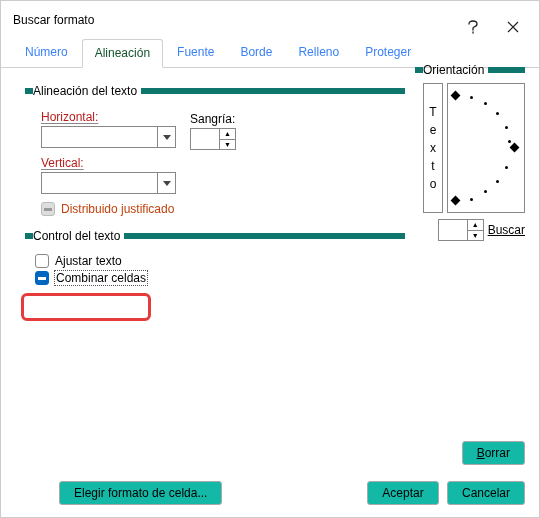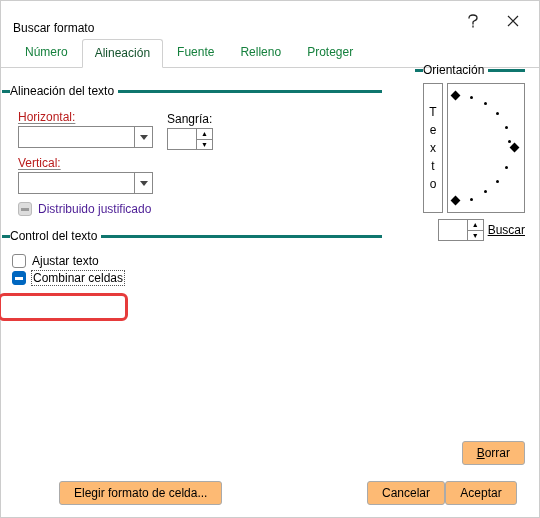--- a/index.html
+++ b/index.html
@@ -1,53 +1,53 @@
 <!DOCTYPE html>
 <html><head>
 <meta charset="utf-8">
 <style>
   * { box-sizing: border-box; font-family: "Segoe UI", Tahoma, sans-serif; font-size: 12px; }
   body { margin: 0; background: #fff; }
   .dialog { width: 540px; height: 518px; background: #fff; border: 1px solid #ccc; position: relative; }
-  .titlebar { height: 34px; display: flex; align-items: flex-end; padding: 12px 6px 0 12px; }
+  .titlebar { height: 34px; display: flex; align-items: flex-start; padding: 12px 6px 0 12px; }
   .titlebar-title { flex: 1; font-size: 12px; color: #000; }
   .titlebar-btn { width: 40px; height: 28px; display: flex; align-items: center; justify-content: center; color: #222; }
   .tabs { display: flex; padding: 4px 12px 0 12px; border-bottom: 1px solid #d0d0d0; gap: 2px; }
-  .tab { padding: 6px 12px 7px 12px; color: #15803d; cursor: default; position: relative; }
+  .tab { padding: 6px 12px 7px 12px; color: #3b82f6; cursor: default; position: relative; }
   .tab.active { color: #14532d; border: 1px solid #d0d0d0; border-bottom: 1px solid #fff; margin-bottom: -1px; background: #fff; border-radius: 3px 3px 0 0; }
-  .content { position: relative; padding: 10px 1px; }
-  fieldset { border: none; border-top: 3px solid #0f766e; margin: 6px 0 10px 0; padding: 8px 0 0 8px; }
+  .content { position: relative; padding: 10px 24px; }
+  fieldset { border: none; border-top: 6px solid #0f766e; margin: 6px 0 10px 0; padding: 8px 0 0 8px; }
   legend { padding: 0 4px 0 0; color: #000; }
   .lbl { display: block; margin: 4px 0 2px 8px; color: #b91c1c; text-decoration: underline; text-decoration-color: #888; text-underline-offset: 2px; }
   .combo { display: inline-flex; align-items: stretch; width: 135px; height: 22px; border: 1px solid #888; margin: 0 0 4px 8px; background: #fff; }
   .combo .box { flex: 1; }
   .combo .arrow { width: 18px; border-left: 1px solid #888; display: flex; align-items: center; justify-content: center; }
   .spin { display: inline-flex; width: 46px; height: 22px; border: 1px solid #888; background: #fff; }
   .spin .field { flex: 1; }
   .spin .buttons { width: 16px; border-left: 1px solid #888; display: flex; flex-direction: column; }
   .spin .buttons div { flex: 1; display: flex; align-items: center; justify-content: center; font-size: 7px; line-height: 1; }
   .spin .buttons div:first-child { border-bottom: 1px solid #888; }
   .row { display: flex; align-items: flex-end; gap: 14px; }
-  .disabled { color: #4c1d95; }
+  .disabled { color: #c2410c; }
   .chk-row { display: flex; align-items: center; gap: 6px; margin: 3px 0 3px 2px; }
   .chk { width: 14px; height: 14px; border: 1px solid #888; border-radius: 3px; background: #fff; display: flex; align-items: center; justify-content: center; }
   .chk.filled { background: #0067c0; border-color: #0067c0; }
   .chk.filled::after { content: ""; width: 8px; height: 3px; background: #fff; }
   .chk.disabled-box { background: #ddd; border-color: #bbb; }
   .chk.disabled-box::after{ content:""; width:8px; height:3px; background:#9a9a9a; }
   .highlight-box { position: absolute; border: 3px solid #e63b3b; border-radius: 6px; pointer-events: none; }
   .orientation { position: absolute; right: 14px; top: 56px; width: 110px; }
   .orientation fieldset { padding-top: 6px; }
   .orient-body { display: flex; gap: 4px; }
   .vtext { width: 20px; height: 130px; border: 1px solid #888; display: flex; flex-direction: column; align-items: center; justify-content: center; gap: 4px; font-size: 11px; }
   .dial { width: 78px; height: 130px; border: 1px solid #888; position: relative; background: #fff; }
   .diamond { position: absolute; width: 7px; height: 7px; background: #000; transform: rotate(45deg); }
   .dot { position: absolute; width: 3px; height: 3px; background: #000; border-radius: 50%; }
   .grad-row { display: flex; align-items: center; gap: 4px; margin-top: 6px; justify-content: flex-end; }
-  .btn { border: 1px solid #aaa; background: #fdba74; border-radius: 3px; padding: 4px 14px; cursor: default; }
+  .btn { border: 1px solid #aaa; background: #14b8a6; border-radius: 3px; padding: 4px 14px; cursor: default; }
   .btn u { text-decoration-thickness: 1px; }
   .footer { position: absolute; left: 14px; right: 14px; bottom: 12px; display: flex; align-items: center; padding-left: 44px; }
   .footer .spacer { flex: 1; }
   .borrar { position: absolute; right: 14px; bottom: 52px; }
   .chev { width: 0; height: 0; border-left: 4px solid transparent; border-right: 4px solid transparent; border-top: 5px solid #444; }
   .dotted-focus { outline: 1px dotted #555; outline-offset: 0px; padding: 0 1px; }
 </style>
 </head>
 <body>
 
@@ -64,20 +64,21 @@
       <svg width="12" height="12" viewBox="0 0 12 12">
           <path d="M1 1 L11 11 M11 1 L1 11" stroke="#222" stroke-width="1.2"></path>
         </svg>
     </div>
   </div>
 
   <div class="tabs">
     <div class="tab">Número</div>
     <div class="tab active">Alineación</div>
     <div class="tab">Fuente</div>
+    <div class="tab">Borde</div>
     <div class="tab">Relleno</div>
     <div class="tab">Proteger</div>
   </div>
 
   <div class="content">
 
     <fieldset style="width:380px;">
       <legend>Alineación del texto</legend>
 
       <div class="row">
@@ -170,17 +171,17 @@
     </fieldset>
   </div>
 
   <div class="borrar">
     <button class="btn"><u>B</u><span>orrar</span></button>
   </div>
 
   <div class="footer">
     <button class="btn">Elegir formato de celda...</button>
     <div class="spacer"></div>
+    <button class="btn" style="margin-right:8px;min-width:72px;">Aceptar</button>
     <button class="btn" style="min-width:72px;">Cancelar</button>
-    <button class="btn" style="margin-right:8px;min-width:72px;">Aceptar</button>
   </div>
 
 </div>
 
 </body></html>

